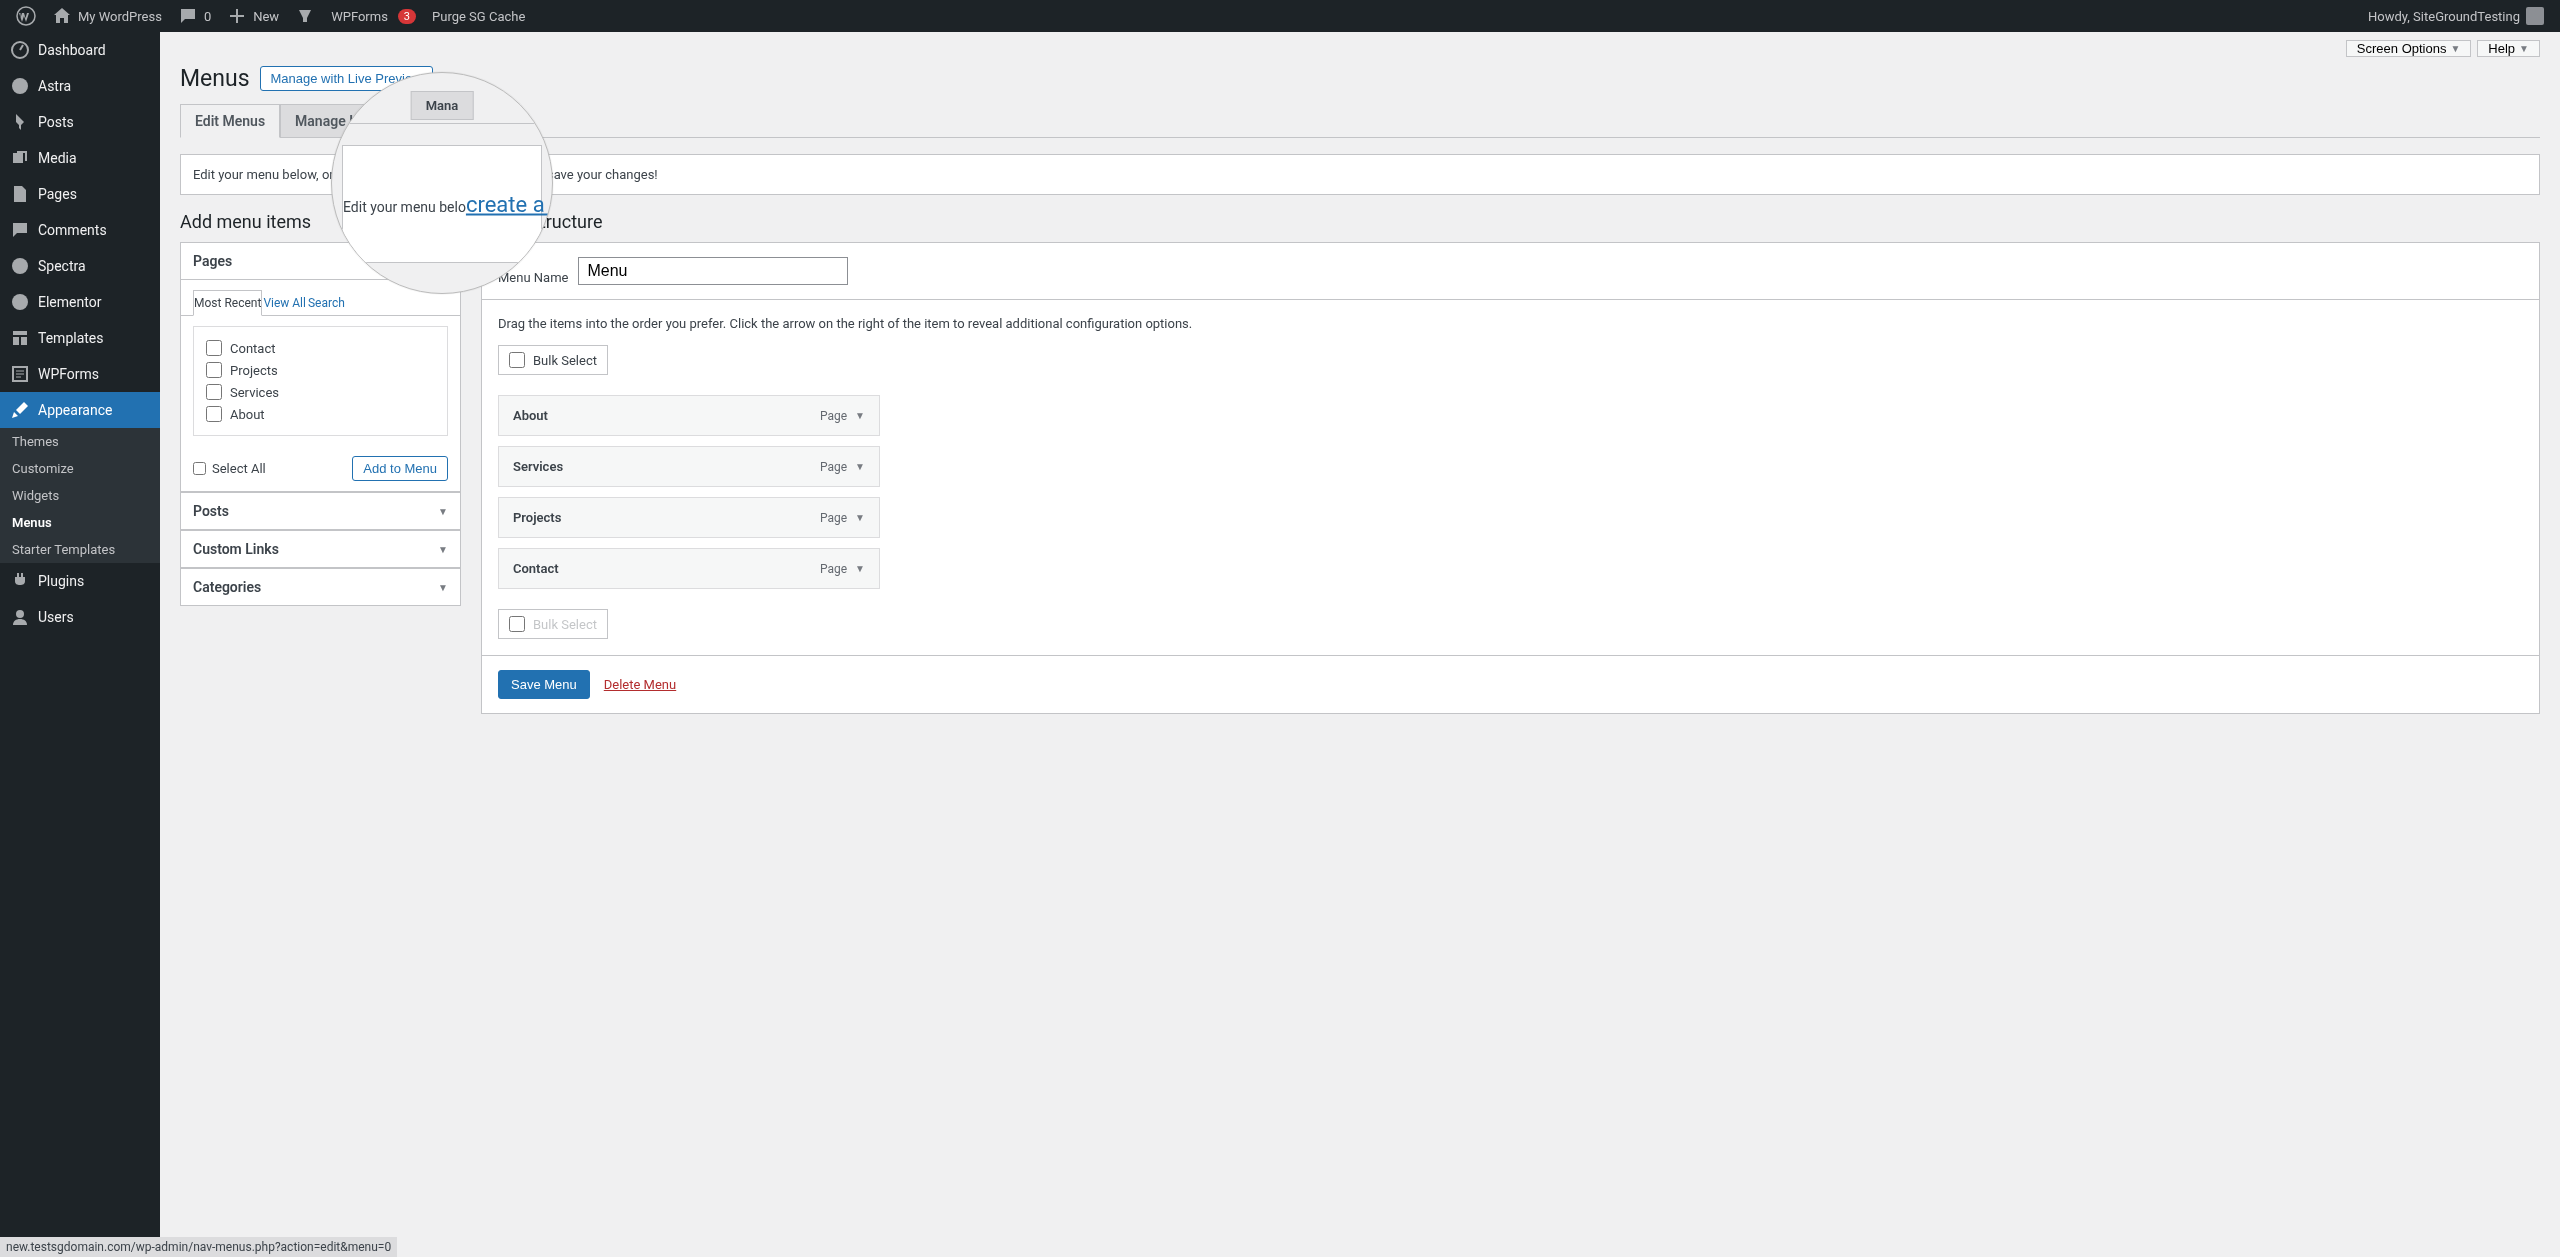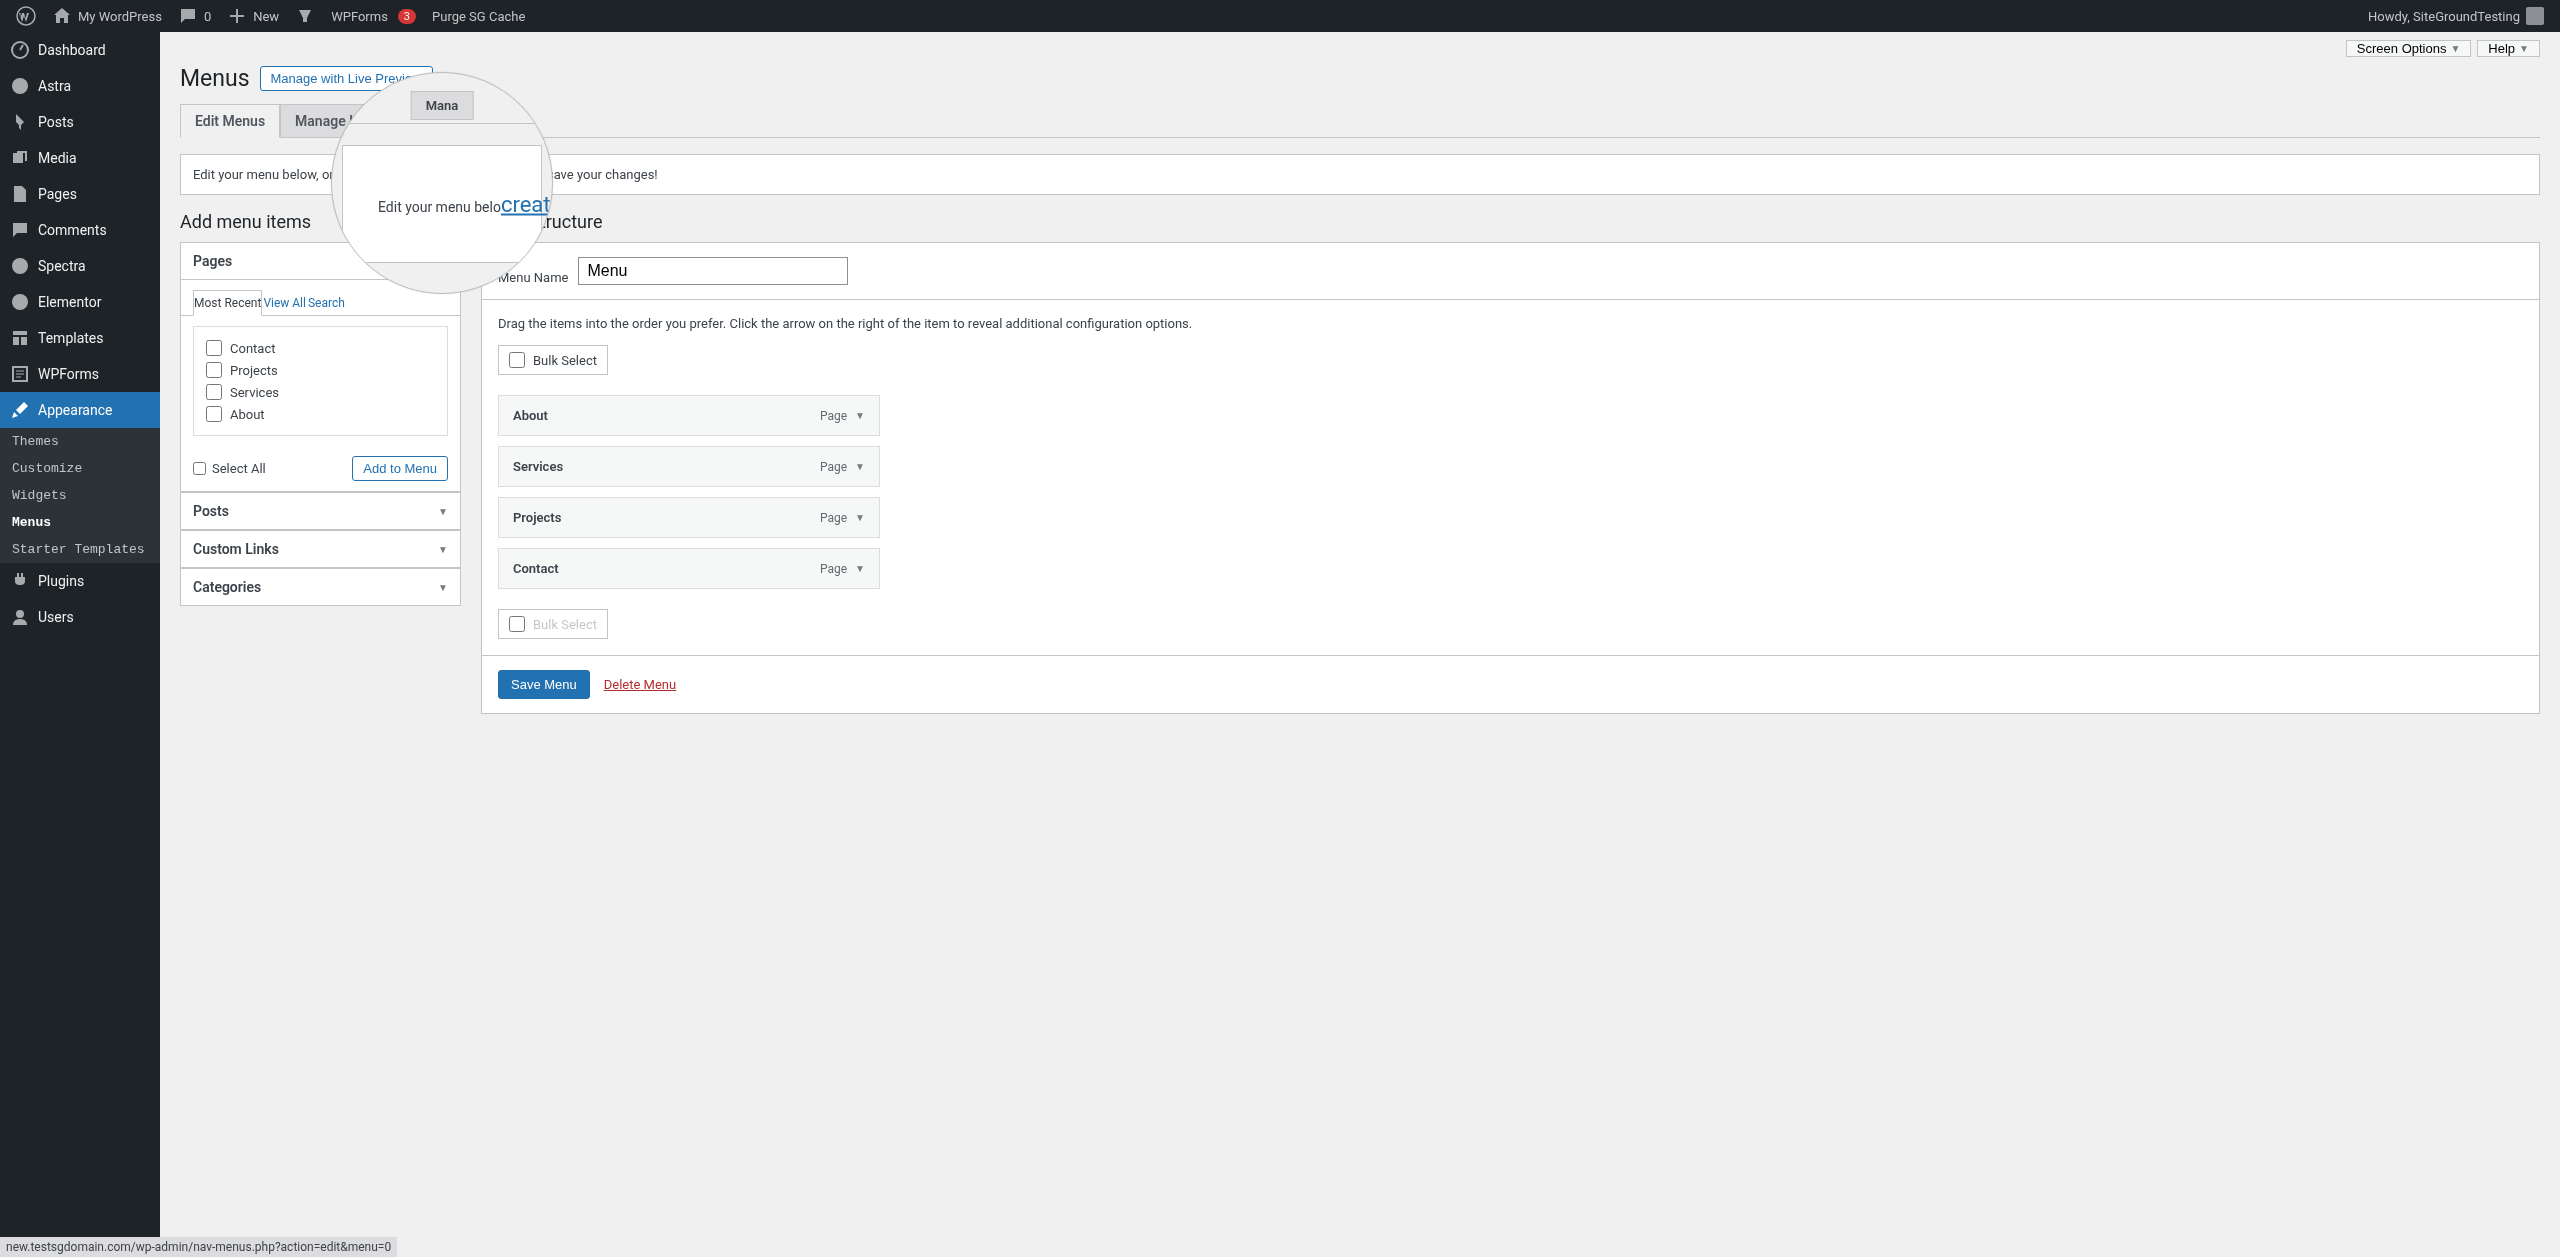--- a/index.html
+++ b/index.html
@@ -12,21 +12,21 @@
 .adminbar-item .dashicon { width: 20px; height: 20px; fill: #a7aaad; }
 .badge { background: #d63638; color: #fff; border-radius: 10px; font-size: 11px; padding: 1px 6px; margin-left: 4px; }
 .avatar { width: 18px; height: 18px; background: #8c8f94; border-radius: 2px; }
 
 
 .sidebar { position: absolute; top: 32px; left: 0; bottom: 0; width: 160px; background: #1d2327; color: #f0f0f1; font-size: 14px; }
 .sidebar-item { display: flex; align-items: center; gap: 8px; padding: 8px 10px; cursor: pointer; color: #f0f0f1; }
 .sidebar-item .dashicon { width: 20px; height: 20px; fill: #a7aaad; }
 .sidebar-item.active { background: #2271b1; color: #fff; }
 .sidebar-item.active .dashicon { fill: #fff; }
-.sidebar-sub { background: #2c3338; font-family: Liberation Mono, monospace; }
+.sidebar-sub { background: #2c3338; }
 .sidebar-sub-item { padding: 6px 12px; color: #c3c4c7; font-size: 13px; cursor: pointer; }
 .sidebar-sub-item.current { color: #fff; font-weight: 600; }
 
 
 .content { position: absolute; top: 32px; left: 160px; right: 0; bottom: 0; padding: 0 20px 20px; overflow: auto; }
 .top-actions { display: flex; justify-content: flex-end; gap: 6px; padding: 8px 0 0; }
 .top-btn { background: #f6f7f7; border: 1px solid #c3c4c7; padding: 0 10px; font-size: 13px; cursor: pointer; display: flex; align-items: center; gap: 4px; }
 
 .page-header { display: flex; align-items: center; gap: 10px; padding: 8px 0 12px; }
 .page-title { font-size: 23px; font-weight: 400; color: #1d2327; }
@@ -74,21 +74,21 @@
 .btn-primary { background: #2271b1; color: #fff; border: 1px solid #2271b1; padding: 6px 12px; font-size: 13px; border-radius: 3px; cursor: pointer; }
 .link-delete { color: #b32d2e; text-decoration: underline; cursor: pointer; font-size: 13px; }
 
 .tri { font-size: 10px; color: #787c82; }
 
 .statusbar { position: absolute; bottom: 0; left: 0; background: #dcdcde; padding: 3px 6px; font-size: 12px; color: #3c434a; }
 
 
 .magnifier { position: absolute; top: 72px; left: 331px; width: 222px; height: 222px; border-radius: 50%; border: 1px solid #bbb; background: #f0f0f1; overflow: hidden; box-shadow: 0 0 0 1px rgba(0,0,0,0.03); z-index: 50; }
 .magnifier-inner { position: absolute; left: 50%; top: 50%; transform: translate(-50%, -50%); width: 100%; text-align: center; }
-.magnifier-inner .mag-line1 { font-size: 14px; color: #3c434a; white-space: nowrap; padding-left: 35px; }
+.magnifier-inner .mag-line1 { font-size: 14px; color: #3c434a; white-space: nowrap; }
 .magnifier-inner .mag-link { font-size: 22px; color: #2271b1; text-decoration: underline; white-space: nowrap; }
 .magnifier .mag-tab { position: absolute; top: 18px; left: 50%; transform: translateX(-50%); border: 1px solid #c3c4c7; background: #dcdcde; padding: 6px 14px; font-weight: 600; border-radius: 0; }
 .magnifier .mag-border { position: absolute; top: 50px; left: -20px; right: -20px; height: 1px; background: #c3c4c7; }
 .magnifier .mag-notice { position: absolute; top: 72px; left: 10px; right: 10px; bottom: 30px; background: #fff; border: 1px solid #c3c4c7; display: flex; align-items: center; justify-content: center; }
 </style>
 </head>
 <body>
 
 <div class="adminbar">
   <div class="adminbar-left">

